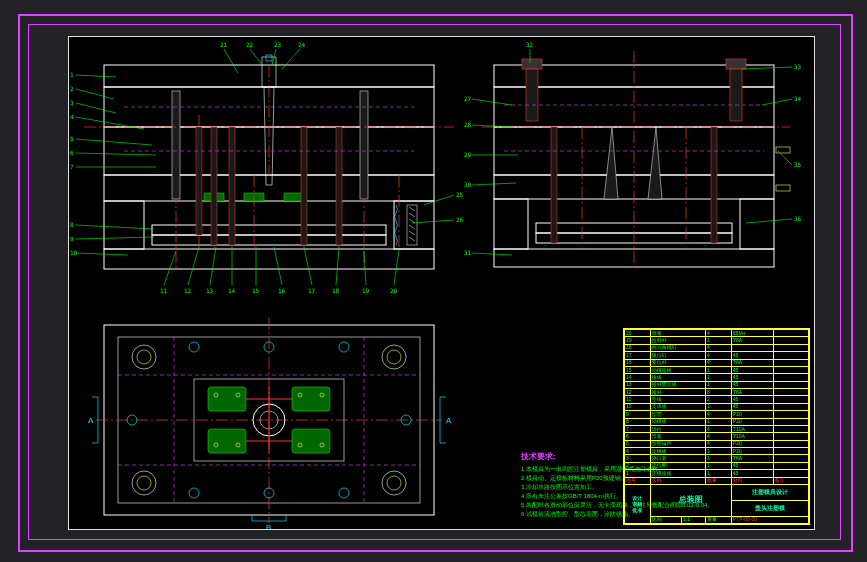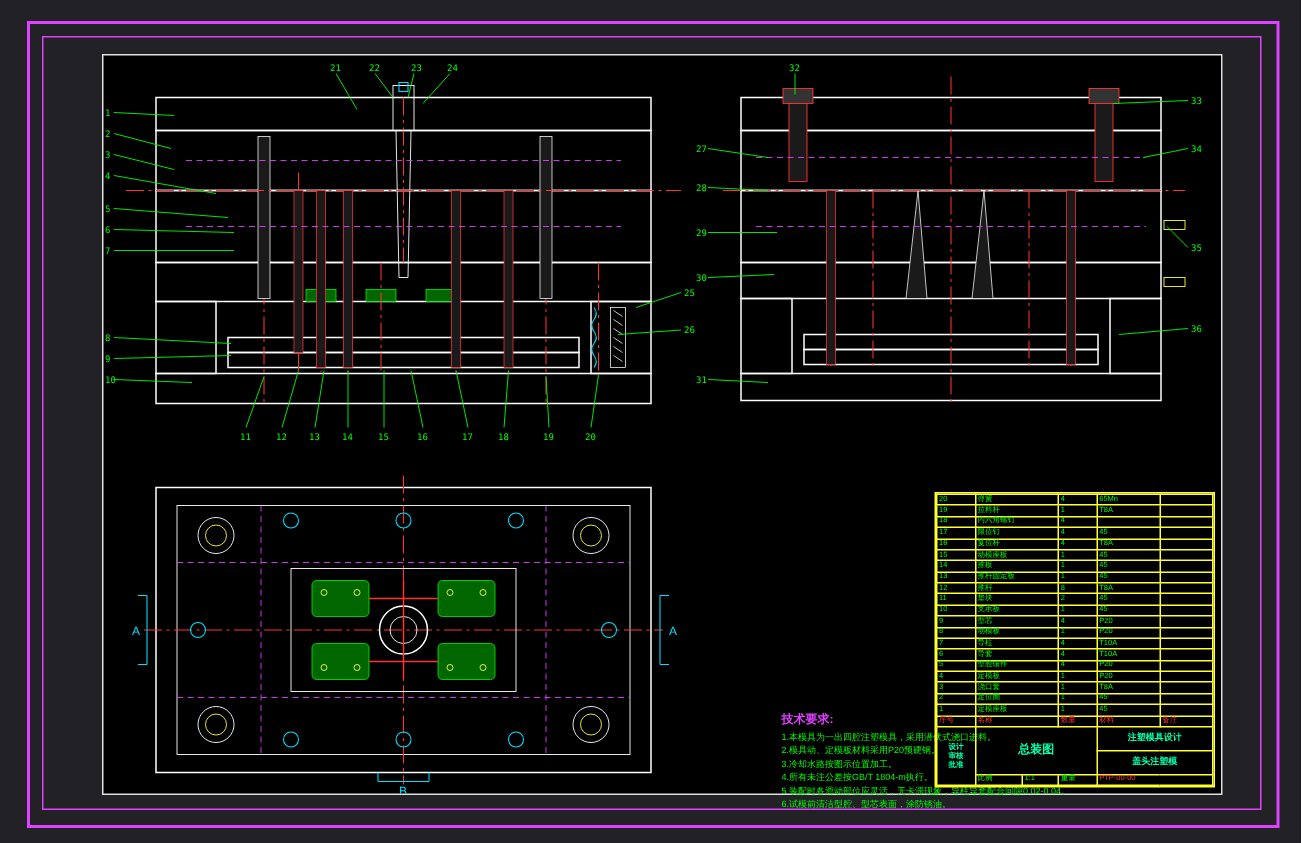--- a/index.html
+++ b/index.html
@@ -62,21 +62,21 @@
   .titleblock td.red { color: #ff3333; }
   .titleblock .main-title td {
     font-size: 8px;
     color: #00ffaa;
     text-align: center;
     height: 14px;
     font-weight: bold;
   }
   .notes {
     position: absolute;
-    left: 452px; top: 437px;
+    left: 452px; top: 414px;
     width: 220px;
     color: #00ff00;
     font-size: 6px;
     line-height: 1.5;
   }
   .notes .head {
     color: #e040ff;
     font-size: 8px;
     font-weight: bold;
     margin-bottom: 2px;

